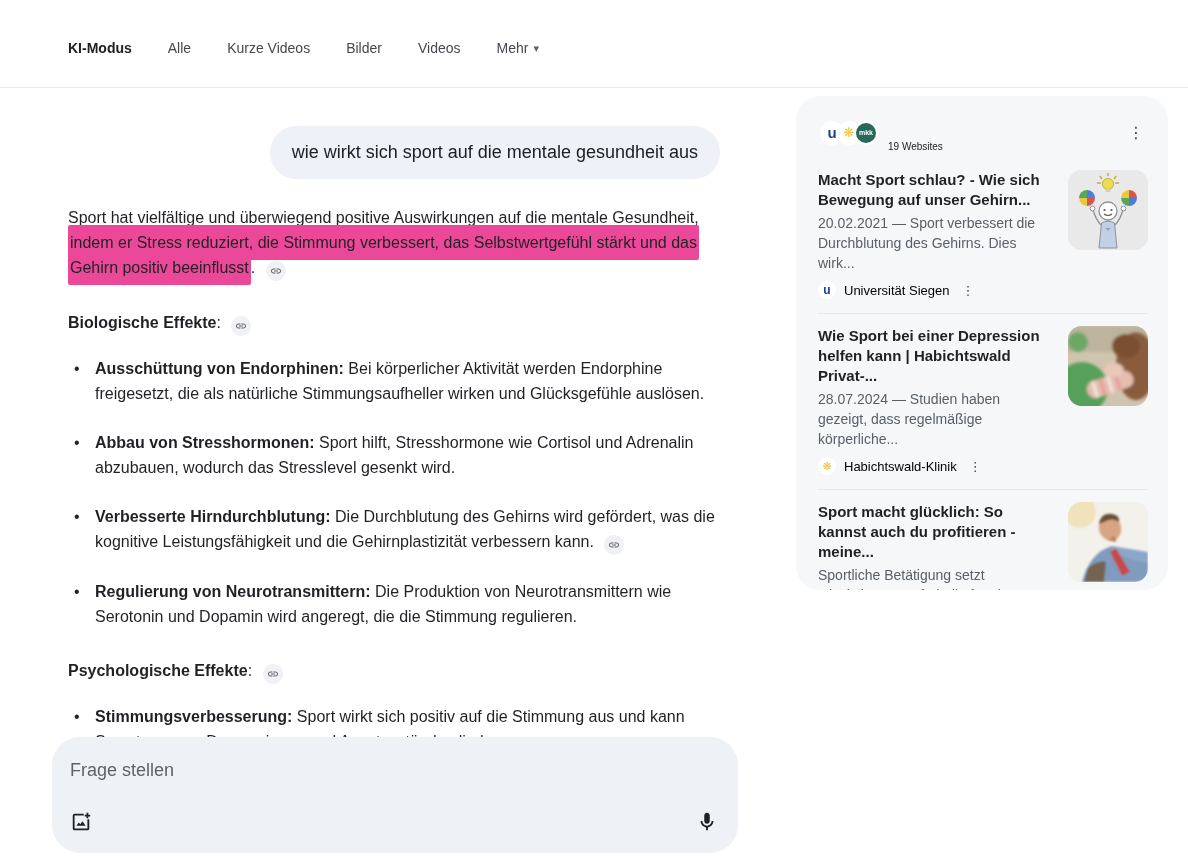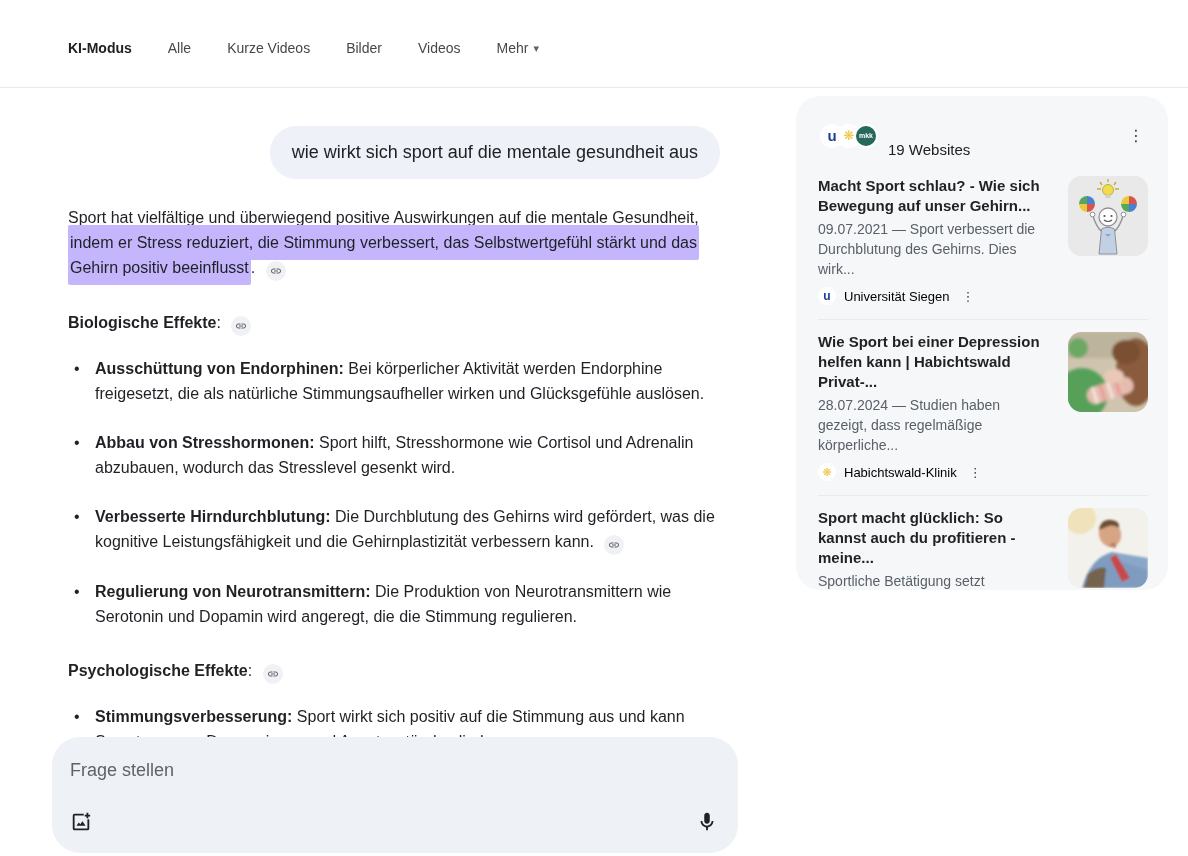--- a/index.html
+++ b/index.html
@@ -12,21 +12,21 @@
   .tabs { position:absolute; left:68px; top:40px; display:flex; align-items:center; gap:36px; }
   .tab { font-size:14px; color:#44474d; cursor:pointer; white-space:nowrap; display:flex; align-items:center; gap:5px;}
   .tab.active { color:#202124; font-weight:bold; }
   .caret { font-size:11px; color:#5f6368; }
 
   
   .main { position:absolute; left:68px; top:89px; width:670px; }
   .query-bubble { margin:37px 18px 0 auto; width:fit-content; max-width:560px;
     background:#eef1f8; border-radius:26px; padding:16px 22px; font-size:18px; color:#202124; }
   .intro { margin-top:26px; font-size:16px; line-height:25px; color:#1f2125; }
-  .hl { background:#c4b5fd; border-radius:2px; padding:9px 2px;
+  .hl { background:#ec4899; border-radius:2px; padding:9px 2px;
     -webkit-box-decoration-break:clone; box-decoration-break:clone; }
   .chip { display:inline-flex; align-items:center; justify-content:center;
     width:20px; height:20px; border-radius:50%; background:#f0f1f4; color:#5f6368;
     vertical-align:-4px; margin-left:6px; cursor:pointer; }
   .chip svg { width:12px; height:12px; fill:#5f6368; }
   .sec-heading { margin-top:30px; font-size:16px; line-height:24px; }
   .sec-heading b { font-weight:bold; }
   ul.effects { list-style:none; margin-top:20px; }
   ul.effects li { position:relative; padding-left:27px; margin-bottom:24px;
     font-size:16px; line-height:25px; color:#1f2125; }
@@ -49,21 +49,21 @@
   .panel { position:absolute; left:796px; top:96px; width:372px; height:494px;
     background:#f5f7f9; border-radius:24px; overflow:hidden; }
   .panel-header { display:flex; align-items:center; padding:17px 20px 6px 24px; }
   .fav-stack { display:flex; }
   .fav { width:24px; height:24px; border-radius:50%; border:2px solid #fff; background:#fff;
     display:flex; align-items:center; justify-content:center; font-weight:bold; }
   .fav + .fav { margin-left:-7px; }
   .fav.uni { color:#1b3f94; font-size:15px; }
   .fav.sun { color:#eec43d; font-size:13px; }
   .fav.mkk { background:#26695c; color:#fff; font-size:7px; letter-spacing:0; }
-  .count { margin-left:10px; font-size:15px; color:#202124;margin-top:28px; }
+  .count { margin-left:10px; font-size:10px; color:#202124;margin-top:28px; }
   .kebab { margin-left:auto; color:#444746; font-size:16px; line-height:1; cursor:pointer;
     padding:2px 4px; }
   .results { padding:0 20px 0 22px; }
   .result { display:flex; gap:16px; padding:12px 0 14px 0; cursor:pointer; }
   .result + .result { border-top:1px solid #e7eaee; }
   .r-text { flex:1; min-width:0; }
   .r-title { font-size:15px; line-height:20px; font-weight:bold; color:#1f2125; }
   .r-snippet { margin-top:3px; font-size:14px; line-height:20px; color:#5a6068; }
   .r-source { margin-top:8px; display:flex; align-items:center; gap:8px; }
   .r-source .fav { width:18px; height:18px; border:none; }
@@ -195,21 +195,21 @@
     </div>
     <div class="count">19 Websites</div>
     <div class="kebab">⋮</div>
   </div>
 
   <div class="results">
 
     <div class="result">
       <div class="r-text">
         <div class="r-title">Macht Sport schlau? - Wie sich Bewegung auf unser Gehirn...</div>
-        <div class="r-snippet">09.07.2021 — Sport verbessert die Durchblutung des Gehirns. Dies wirk...</div>
+        <div class="r-snippet">20.02.2021 — Sport verbessert die Durchblutung des Gehirns. Dies wirk...</div>
         <div class="r-source">
           <div class="fav uni">u</div>
           <span class="src-name">Universität Siegen</span>
           <span class="mini-kebab">⋮</span>
         </div>
       </div>
       <div class="thumb">
         <svg viewBox="0 0 80 80">
           <rect width="80" height="80" fill="#e9e9e9"></rect>
           <g stroke="#caa93a" stroke-width="1.4">

